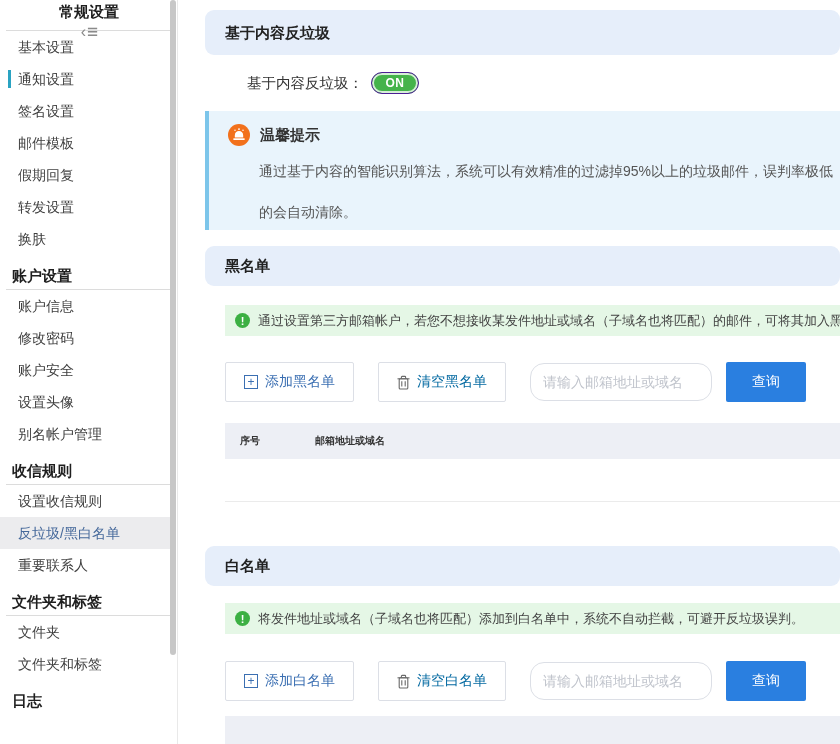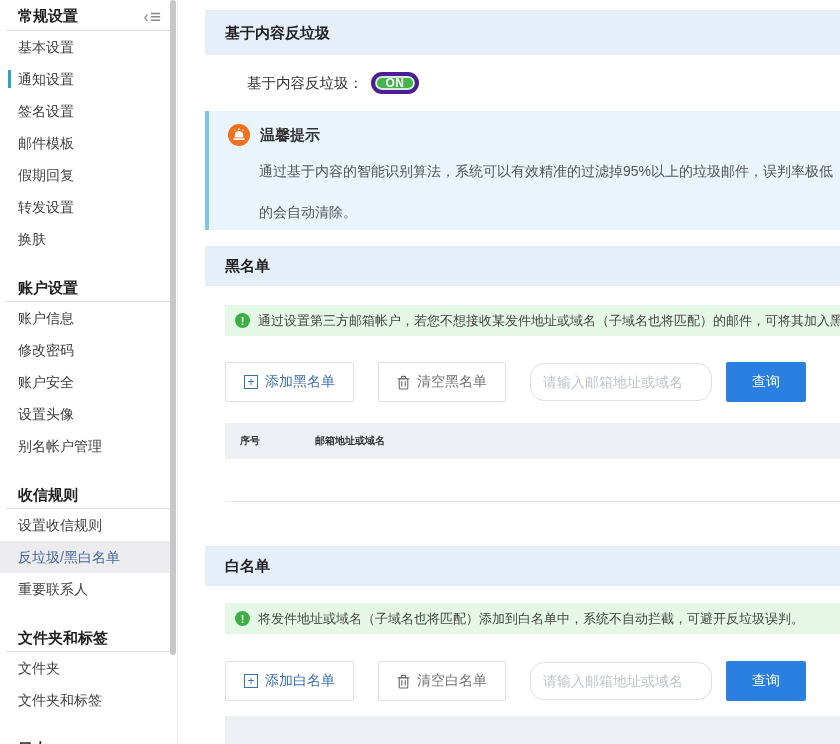--- a/index.html
+++ b/index.html
@@ -2,65 +2,65 @@
 <html><head>
 <meta charset="utf-8">
 <style>
   * { margin:0; padding:0; box-sizing:border-box; }
   html,body { width:840px; height:744px; overflow:hidden; background:#fff;
               font-family:"Liberation Sans","DejaVu Sans",sans-serif; }
   .app { position:relative; width:840px; height:744px; }
 
   
   .sidebar { position:absolute; left:0; top:0; width:170px; height:744px; background:#fff; }
-  .side-head { height:30px; padding:3px 10px 0 18px; display:flex; align-items:center; justify-content:space-between; }
+  .side-head { height:30px; padding:3px 10px 0 18px; display:flex; align-items:center; justify-content:space-between;flex-direction:column; }
   .side-title { font-size:15px; font-weight:bold; color:#1f1f1f; }
   .collapse { color:#8a8a8a; font-size:17px; cursor:pointer; display:flex; align-items:center; gap:1px; }
   .collapse .chev { font-size:16px; line-height:1; }
   .collapse .burger { font-size:19px; line-height:1; letter-spacing:-1px; }
   .sdivider { border-bottom:1px solid #dcdcdc; margin-left:6px; }
-  .sgroup-title { margin-top:19px; height:27px; line-height:27px; padding-left:18px; font-size:15px; font-weight:bold; color:#1f1f1f; }
+  .sgroup-title { margin-top:7px; height:27px; line-height:27px; padding-left:12px; font-size:15px; font-weight:bold; color:#1f1f1f; }
   .sitem { position:relative; height:32px; line-height:32px; padding-left:18px; font-size:14px; color:#3f3f3f; cursor:pointer; }
   .sitem.active { background:#ececee; color:#46699b; }
   .sitem.indicated::before { content:""; position:absolute; left:8px; top:7px; width:3px; height:18px; background:#2aa3c2; }
   .side-scroll-track { position:absolute; left:177px; top:0; width:1px; height:744px; background:#e9e9e9; }
   .side-scroll-thumb { position:absolute; left:170px; top:0; width:6px; height:655px; background:#c7c7c7; border-radius:3px; }
 
   
   .content { position:absolute; left:205px; top:10px; width:635px; }
-  .sec-head { height:40px; line-height:40px; padding-left:20px; background:#e6eefa; font-size:15px; font-weight:bold; color:#222; }
+  .sec-head { height:40px; line-height:40px; padding-left:20px; background:#e6eefa; font-size:15px; font-weight:bold; color:#222;border-radius:9px; }
   .sec-head.first { height:45px; line-height:45px; }
   .sec-head.bl { margin-top:16px; }
   .sec-head.wl { margin-top:44px; }
 
   .toggle-row { height:56px; display:flex; align-items:center; padding-left:42px; background:#fff; }
   .toggle-label { font-size:14.5px; color:#333; }
   .toggle-pill { margin-left:8px; display:inline-flex; align-items:center; justify-content:center;
-                 width:48px; height:22px; border-radius:12px; background:#45b34b; border:4px solid #4c1d95;
+                 width:48px; height:22px; border-radius:12px; background:#45b34b; border:1px solid #4c1d95;
                  box-shadow:inset 0 0 0 2px rgba(255,255,255,.78); color:#fff; font-size:12px; font-weight:bold;
                  letter-spacing:.5px; cursor:pointer; }
 
   .tipbox { height:119px; background:#e9f4fc; border-left:4px solid #7cc5ea; padding:13px 0 0 19px; overflow:hidden; }
   .tip-title-row { display:flex; align-items:center; gap:10px; }
   .tip-title { font-size:15px; font-weight:bold; color:#333; }
   .tip-line { margin-left:31px; margin-top:0; font-size:14px; color:#555; line-height:41px; white-space:nowrap; }
   .tip-line.l1 { margin-top:5px; }
 
   .notice { margin:19px 0 0 20px; height:31px; background:#e5f7e6; display:flex; align-items:center;
             gap:8px; padding-left:10px; font-size:13px; color:#444; white-space:nowrap; overflow:hidden; }
   .notice.wl2 { margin-top:17px; }
   .notice-dot { flex:0 0 auto; width:15px; height:15px; border-radius:50%; background:#3cb043; color:#fff;
                 font-size:11px; font-weight:bold; display:inline-flex; align-items:center; justify-content:center; }
 
   .toolbar { margin:26px 0 0 20px; display:flex; align-items:center; }
   .toolbar.wl2 { margin-top:27px; }
   .btn { height:40px; background:#fff; border:1px solid #dcdfe6; border-radius:2px; display:inline-flex;
          align-items:center; gap:7px; padding:0 18px; font-size:14px; cursor:pointer; }
   .btn.add { color:#3b6fb2; margin-right:24px; }
-  .btn.clear { color:#737373; margin-right:24px; }
+  .btn.clear { color:#0369a1; margin-right:24px; }
   .plusbox { width:14px; height:14px; border:1px solid #3b6fb2; display:inline-flex; align-items:center;
              justify-content:center; font-size:12px; line-height:1; color:#3b6fb2; }
   .tb-input { width:182px; height:38px; border:1px solid #dcdfe6; border-radius:14px; padding:0 12px;
               font-size:14px; color:#333; margin-right:14px; font-family:inherit; }
   .tb-input::placeholder { color:#c0c4cc; }
   .btn-search { width:80px; height:40px; background:#2a7fe0; color:#fff; border:none; border-radius:2px;
                 font-size:14px; cursor:pointer; font-family:inherit; }
 
   .tbl { margin:21px 0 0 20px; width:615px; }
   .tbl-head { height:36px; background:#edeff5; display:flex; align-items:center; font-size:10px; font-weight:bold; color:#333; }

